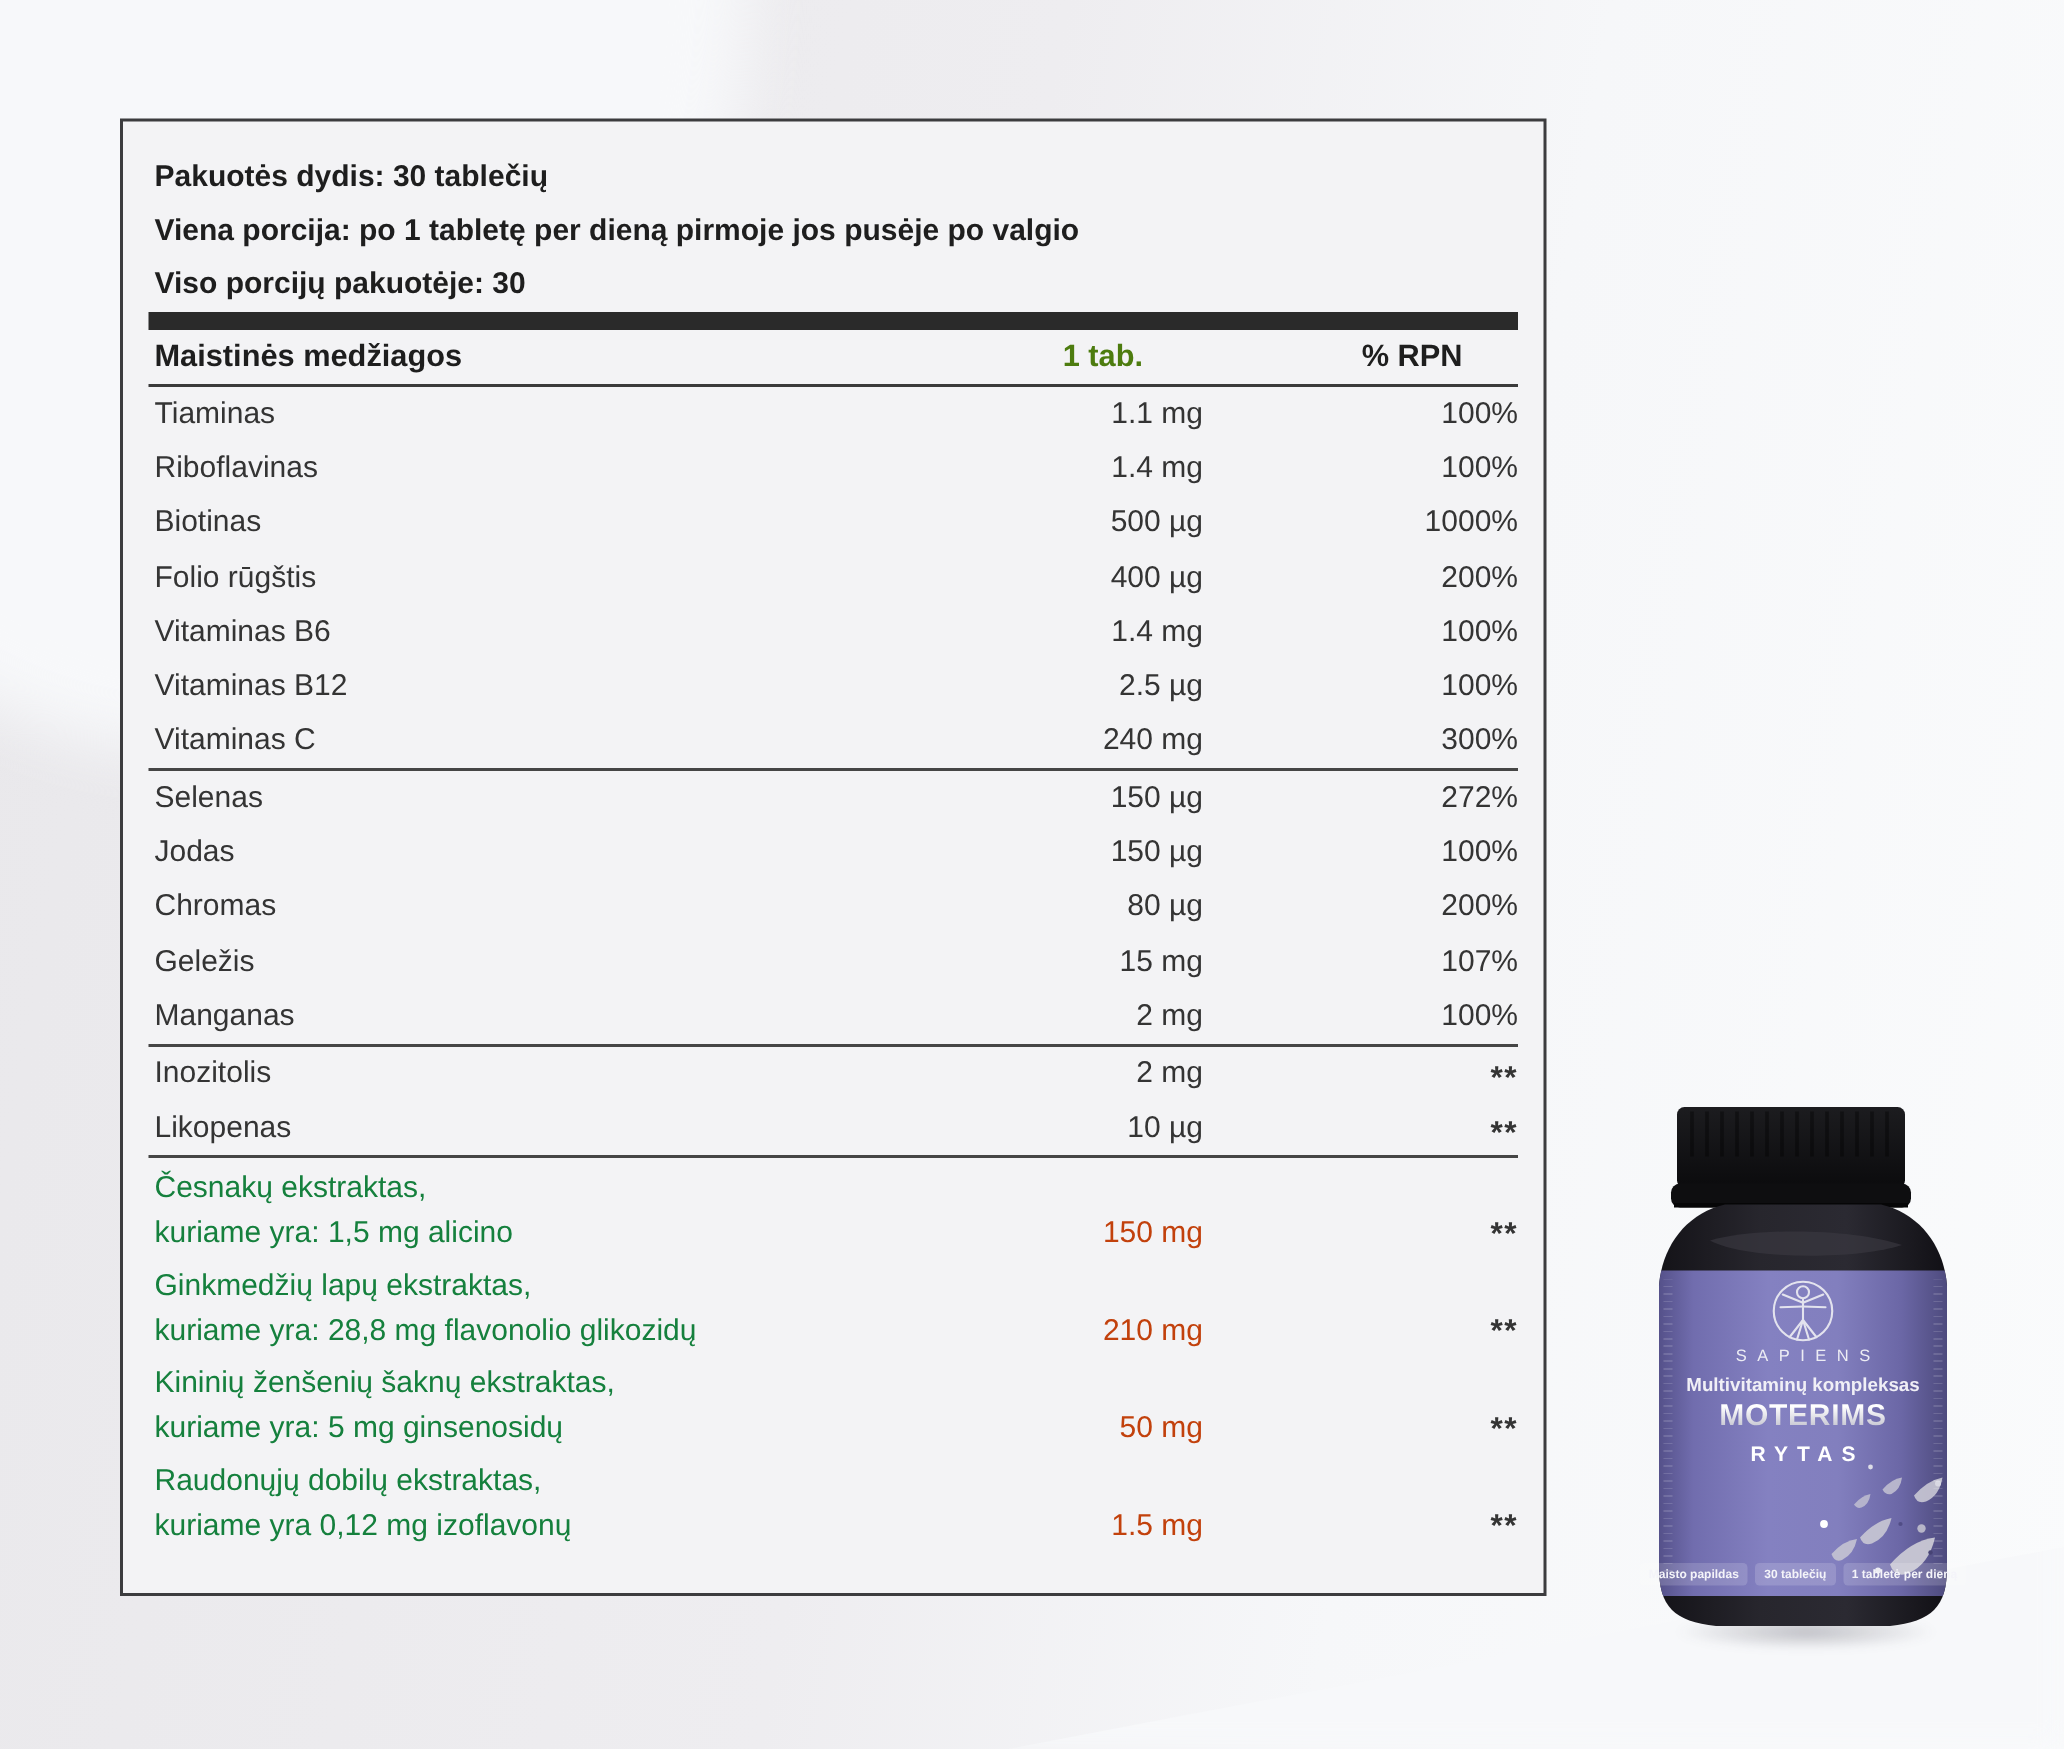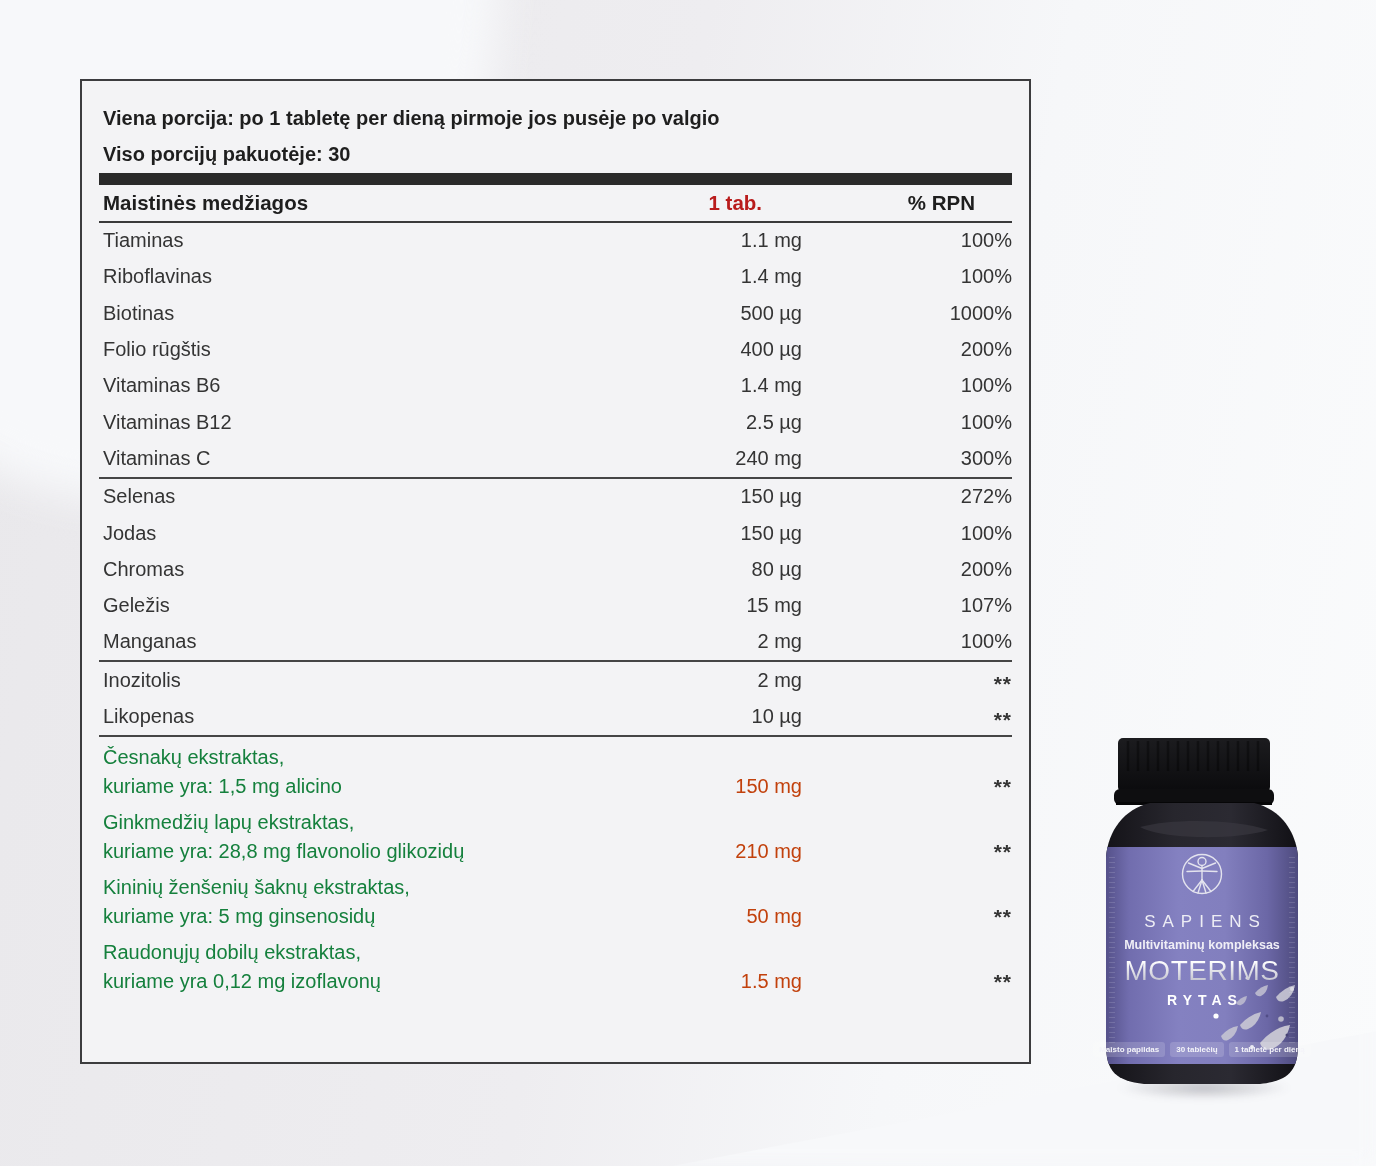--- a/index.html
+++ b/index.html
@@ -12,41 +12,41 @@
   .bg-wedge{position:absolute;inset:0;background:#f7f8fa;filter:blur(10px);
             clip-path:polygon(40% 102%,102% 88%,102% 102%);}
   
   .panel{position:absolute;left:80px;top:79px;width:951px;height:985px;box-sizing:border-box;
          background:#f3f3f5;border:2px solid #3c3c3e;padding:20px 17px 0 17px;color:#2e2e2e;}
   .intro-line{font-size:20px;font-weight:bold;line-height:35.5px;color:#1e1e1e;padding-left:4px;white-space:nowrap;}
   .black-bar{height:12px;background:#2a2a2a;margin-top:0.5px;}
   .hdr-row,.row{display:grid;grid-template-columns:1fr 170px 210px;align-items:center;}
   .hdr-row{height:36px;border-bottom:2.5px solid #3a3a3a;}
   .hdr-name{font-size:20.5px;font-weight:bold;color:#1e1e1e;padding-left:4px;}
-  .hdr-amt{font-size:20.5px;font-weight:bold;color:#b91c1c;text-align:right;padding-right:40px;}
+  .hdr-amt{font-size:20.5px;font-weight:bold;color:#4d7c0f;text-align:right;padding-right:40px;}
   .hdr-rpn{font-size:20.5px;font-weight:bold;color:#1e1e1e;text-align:right;padding-right:37px;}
   .row{height:36.3px;}
   .c-name{font-size:20px;padding-left:4px;color:#343434;}
   .c-amt{font-size:20px;text-align:right;color:#343434;}
   .c-rpn{font-size:20px;text-align:right;color:#343434;}
   .sec-rule{border:none;border-top:2px solid #454545;margin:0;}
   .sec-rule.thick{border-top-width:2.5px;}
   .xgroup{display:grid;grid-template-columns:1fr 170px 210px;margin-top:6px;}
   .xlines{font-size:20px;color:#15803d;line-height:29.5px;padding-left:4px;}
   .xline.indent{padding-left:75px;}
   .x-amt{font-size:20px;text-align:right;color:#c2410c;align-self:end;line-height:29.5px;}
   .x-rpn{font-size:21px;font-weight:bold;letter-spacing:1px;text-align:right;color:#343434;align-self:end;line-height:29.5px;}
   
   .bottle{position:absolute;left:1100px;top:735px;width:204px;height:360px;}
   .bottle svg.shape{position:absolute;left:0;top:0;}
   .label-content{position:absolute;left:6px;top:112px;width:192px;height:217px;text-align:center;color:#fff;}
   .logo-wrap{margin-top:5px;height:46px;display:flex;justify-content:center;}
-  .brand{font-size:17px;letter-spacing:7px;color:#ededf4;font-weight:400;margin-top:14px;padding-left:7px;}
+  .brand{font-size:11px;letter-spacing:7px;color:#ededf4;font-weight:400;margin-top:0;padding-left:7px;}
   .subtitle{font-size:12.5px;font-weight:bold;color:#f0eff6;margin-top:6px;}
-  .product{font-size:28px;font-weight:normal;letter-spacing:0.5px;margin-top:3px;
+  .product{font-size:20px;font-weight:bold;letter-spacing:0.5px;margin-top:3px;
            background:linear-gradient(180deg,#ffffff 20%,#b7b7c6 95%);
            -webkit-background-clip:text;background-clip:text;color:transparent;}
   .variant{font-size:14px;font-weight:600;letter-spacing:6px;color:#ffffff;margin-top:5px;padding-left:6px;}
   .badges{position:absolute;left:0;right:0;bottom:7px;display:flex;justify-content:center;gap:5px;}
   .badge{background:rgba(255,255,255,0.16);border-radius:3px;padding:3px 6px;font-size:8px;
          font-weight:bold;color:#f4f4f9;white-space:nowrap;}
   .label-edge{position:absolute;top:118px;width:6px;height:200px;opacity:.5;
       background:repeating-linear-gradient(0deg,rgba(255,255,255,.28) 0 1px,transparent 1px 5px);}
   .label-edge.left{left:9px;} .label-edge.right{right:9px;}
   .leaves{position:absolute;left:0;top:0;}
@@ -54,20 +54,21 @@
       background:radial-gradient(ellipse at center,rgba(45,44,60,.28) 0%,rgba(45,44,60,0) 70%);filter:blur(3px);}
 </style>
 </head>
 <body>
 
 <div class="stage">
   <div class="bg-swoosh"></div>
   <div class="bg-wedge"></div>
 
   <div class="panel">
+    <div class="intro-line">Pakuotės dydis: 30 tablečių</div>
     <div class="intro-line">Viena porcija: po 1 tabletę per dieną pirmoje jos pusėje po valgio</div>
     <div class="intro-line">Viso porcijų pakuotėje: 30</div>
 
     <div class="black-bar"></div>
 
     <div class="hdr-row">
       <span class="hdr-name">Maistinės medžiagos</span>
       <span class="hdr-amt">1 tab.</span>
       <span class="hdr-rpn">% RPN</span>
     </div>

